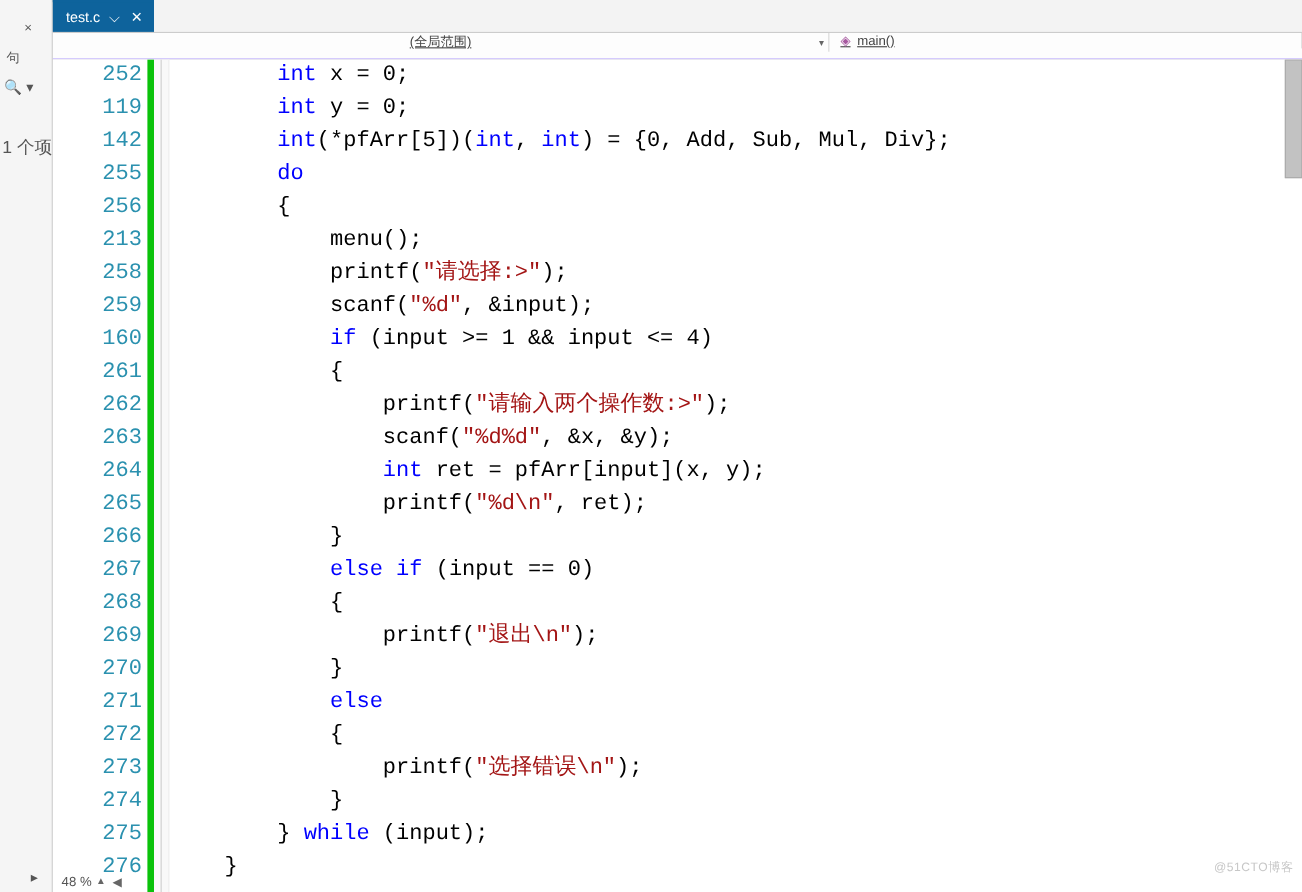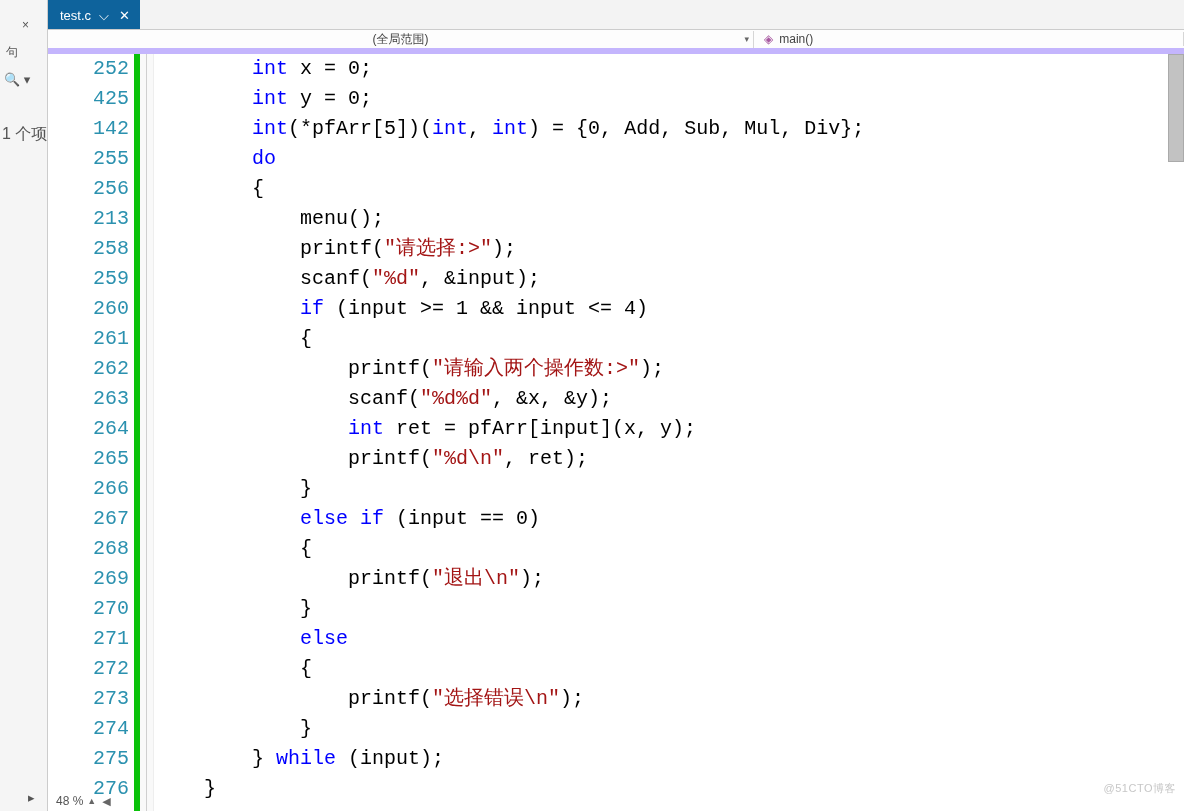--- a/index.html
+++ b/index.html
@@ -87,25 +87,26 @@
     font-size: 13px;
     cursor: pointer;
     line-height: 1;
     padding: 2px;
   }
 
   
   .scope-bar {
     height: 24px;
     background: #fdfdfd;
-    border-bottom: 6px solid #c4b5fd;
-    display: flex;
-    align-items: center;
+    border-bottom: 1px solid #c4b5fd;
+    display: flex;
+    align-items: flex-start;
     font-size: 12px;
     color: #444;
+    text-decoration: underline;
   }
   .scope-bar .cell {
     display: flex;
     align-items: center;
     padding: 0 10px;
     border-right: 1px solid #d6d6d6;
     position: relative;
   }
   .scope-bar .cell.scope-global { flex: 1; justify-content: center; }
   .scope-bar .cell.scope-func { flex: 0 0 430px; justify-content: flex-start; gap: 6px; }
@@ -237,28 +238,28 @@
     </div>
     <div class="cell scope-func">
       <span class="icon-func">◈</span>
       <span>main()</span>
     </div>
   </div>
 
   <div class="code-area">
     <div class="gutter" id="gutter">
         <div class="ln">252</div>
-        <div class="ln">425</div>
+        <div class="ln">119</div>
         <div class="ln">142</div>
         <div class="ln">255</div>
         <div class="ln">256</div>
         <div class="ln">213</div>
         <div class="ln">258</div>
         <div class="ln">259</div>
-        <div class="ln">260</div>
+        <div class="ln">160</div>
         <div class="ln">261</div>
         <div class="ln">262</div>
         <div class="ln">263</div>
         <div class="ln">264</div>
         <div class="ln">265</div>
         <div class="ln">266</div>
         <div class="ln">267</div>
         <div class="ln">268</div>
         <div class="ln">269</div>
         <div class="ln">270</div>

